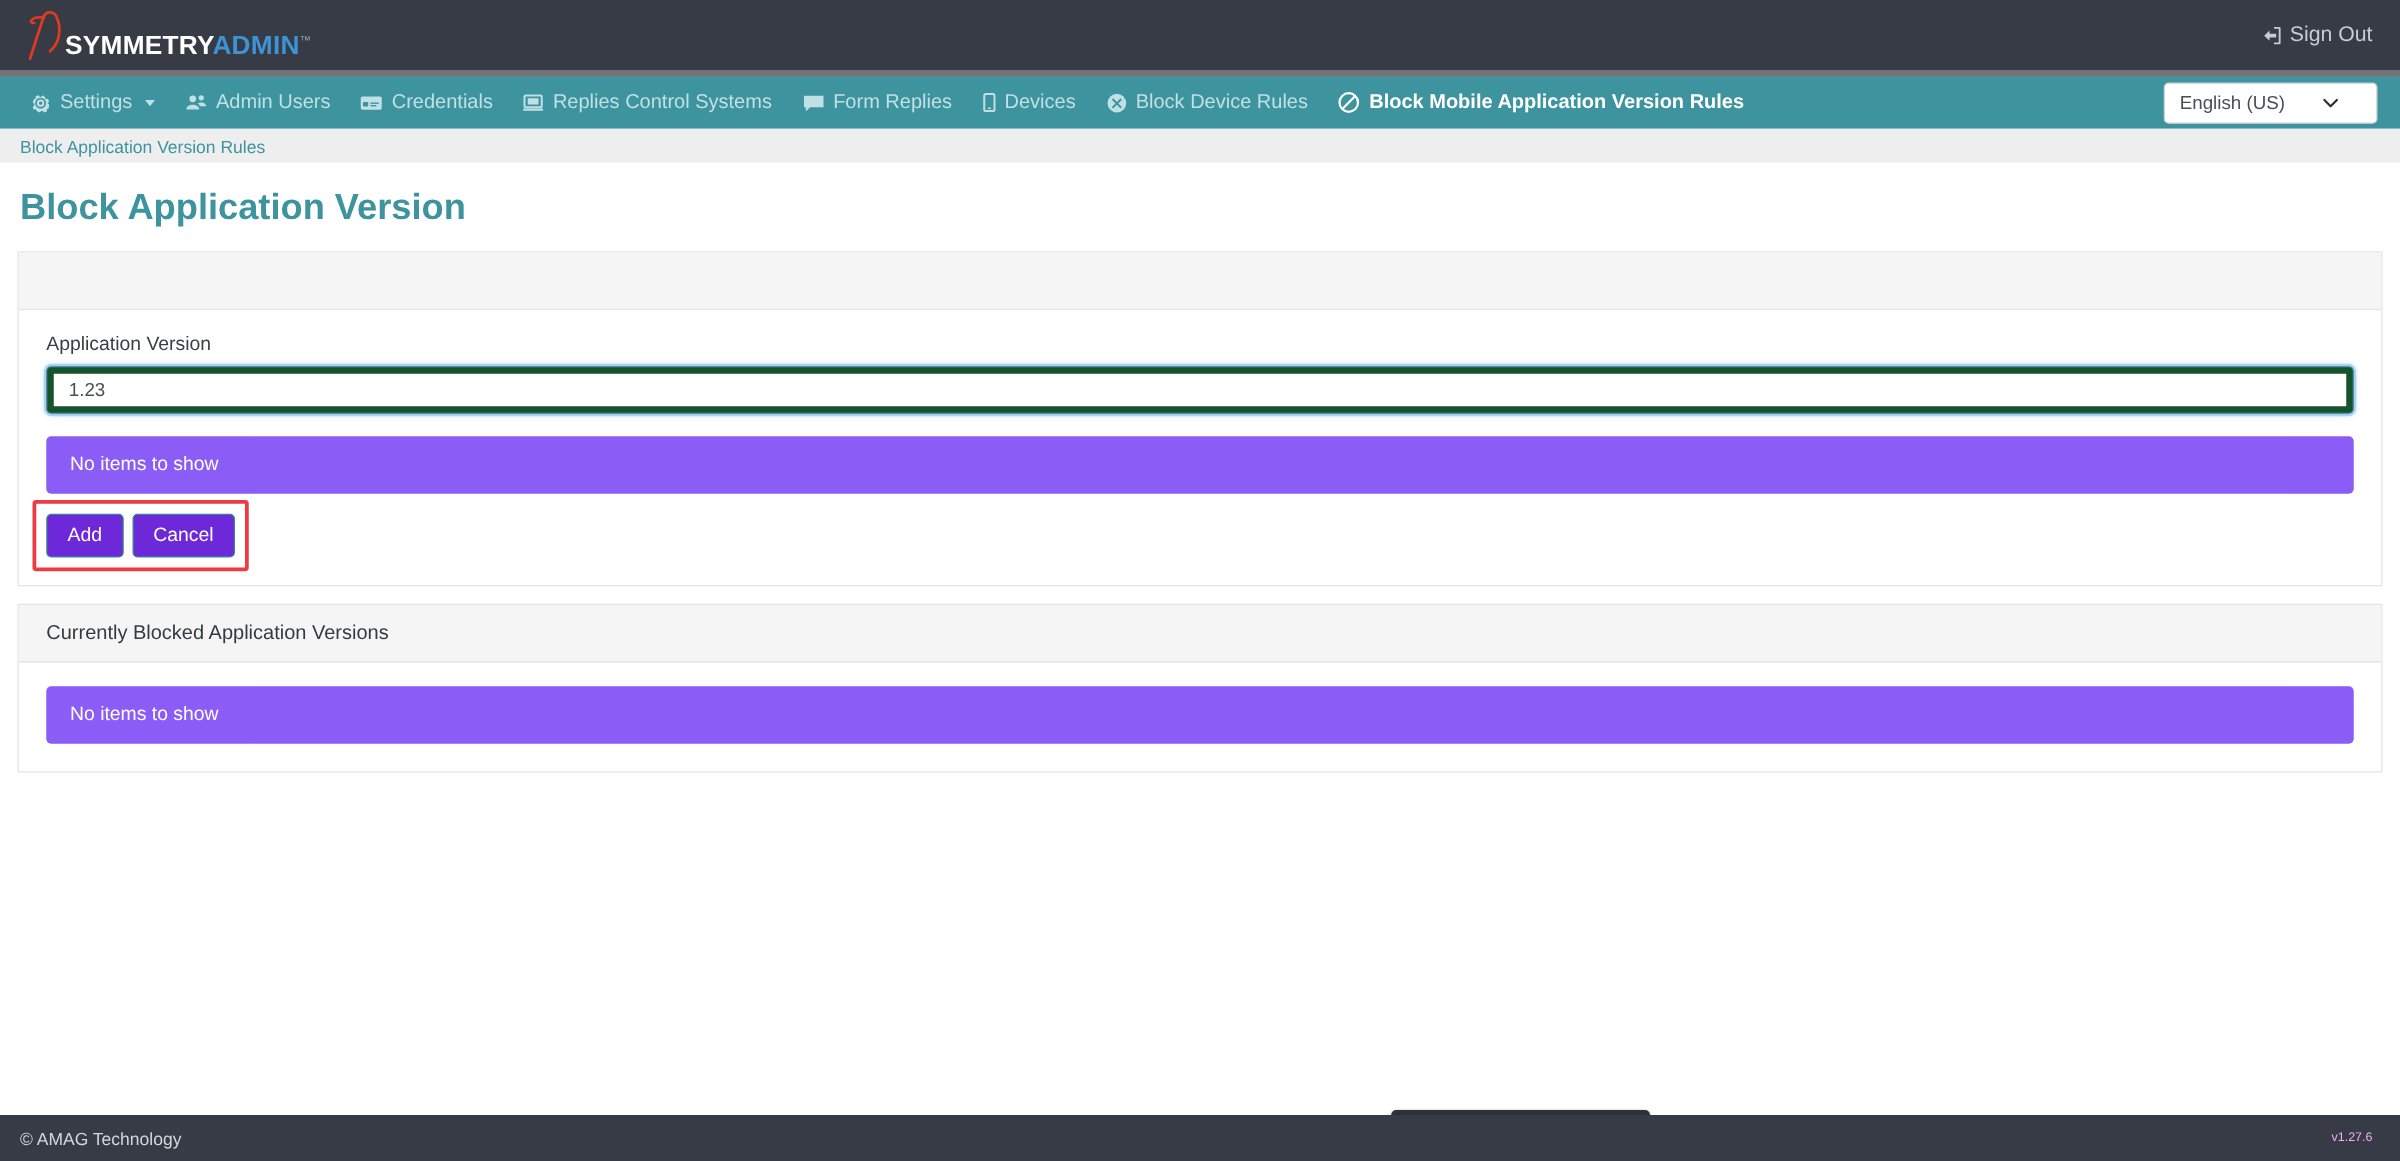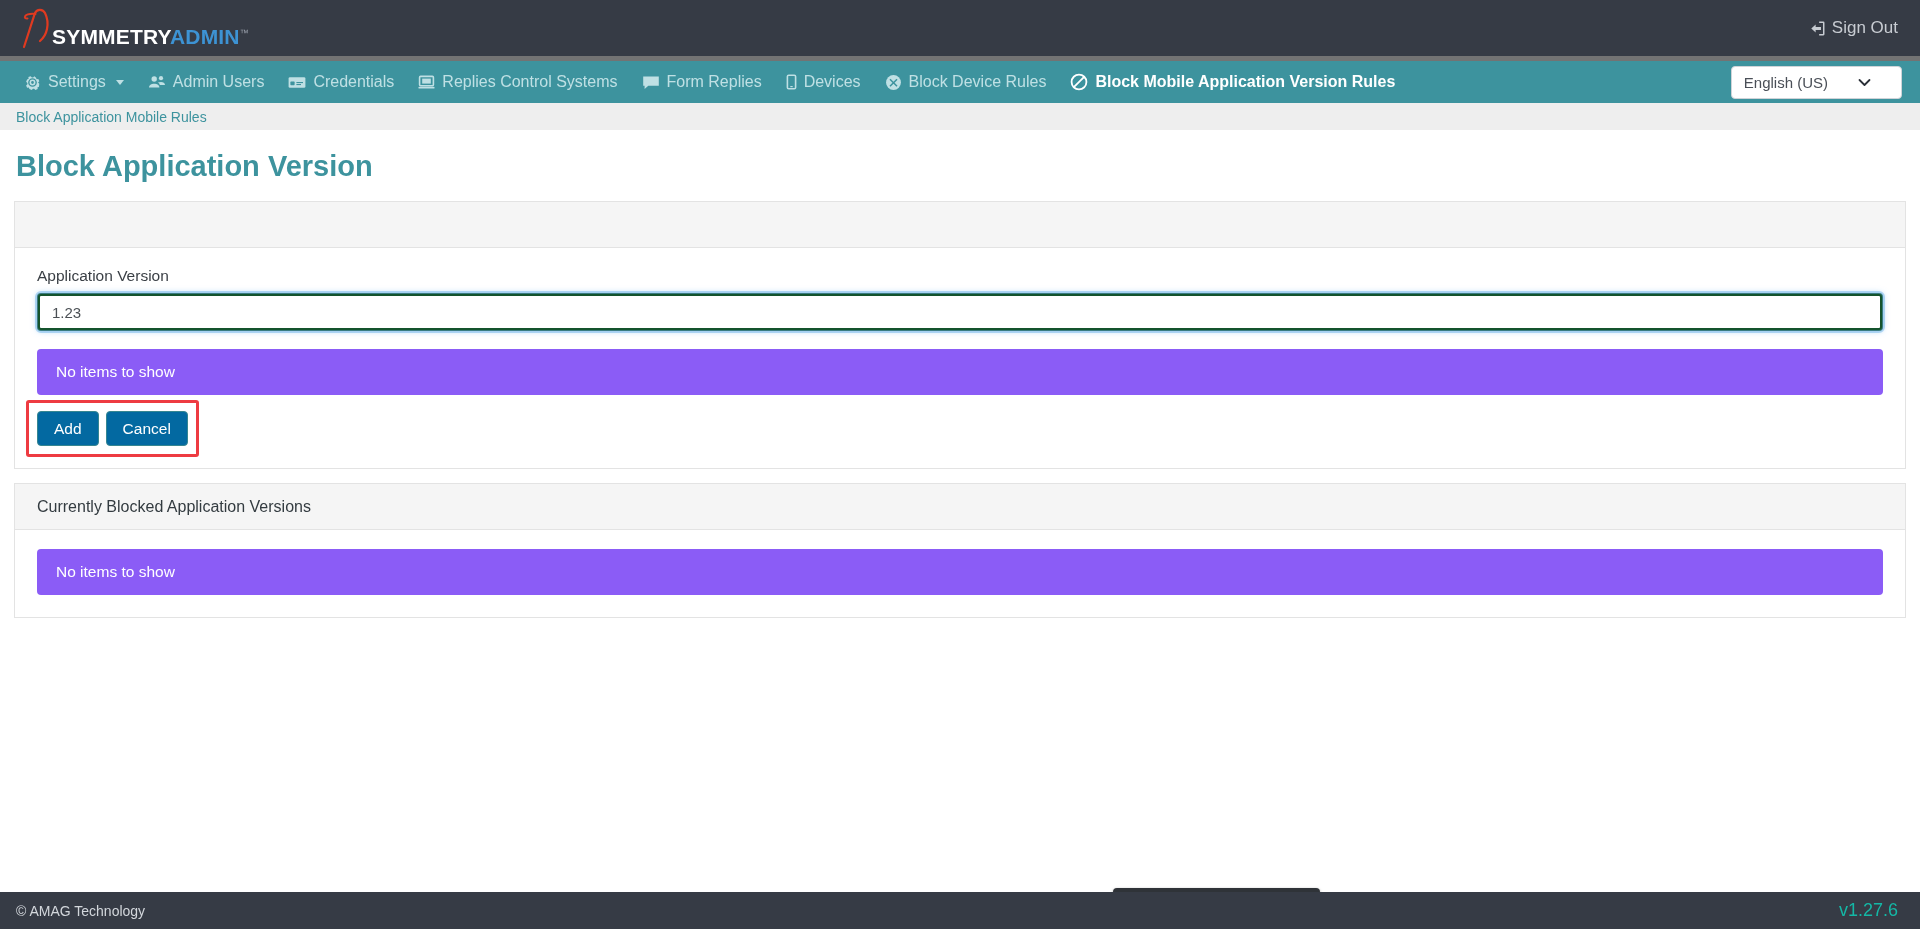--- a/index.html
+++ b/index.html
@@ -150,21 +150,21 @@
   .field-label {
     font-size: 15.5px;
     color: #3a3f45;
     margin-bottom: 8px;
     display: block;
   }
   .text-input {
     display: block;
     width: 100%;
     height: 38px;
-    border: 3px solid #14532d;
+    border: 6px solid #14532d;
     border-radius: 4px;
     outline: 3px solid rgba(102,175,233,.45);
     outline-offset: -1px;
     box-shadow: 0 0 6px rgba(102,175,233,.55);
     font-size: 15px;
     color: #4b5055;
     padding: 0 12px;
     font-family: "Liberation Sans", sans-serif;
     background: #ffffff;
   }
@@ -179,21 +179,21 @@
   }
 
   .btn-row {
     display: flex;
     gap: 7px;
     margin-top: 16px;
     position: relative;
     width: fit-content;
   }
   .btn {
-    background: #0369a1;
+    background: #6d28d9;
     border: 1px solid #368691;
     color: #ffffff;
     font-size: 15.5px;
     font-family: "Liberation Sans", sans-serif;
     border-radius: 4px;
     padding: 8px 16px;
     cursor: pointer;
     line-height: 1.1;
   }
   .highlight-box {
@@ -212,21 +212,21 @@
     position: absolute;
     left: 0; right: 0; bottom: 0;
     height: 37px;
     background: #363b45;
     display: flex;
     align-items: center;
     justify-content: space-between;
     padding: 0 22px 0 16px;
   }
   .footer-copy { color: #d3d7dc; font-size: 14px; }
-  .footer-ver { color: #14b8a6; font-size: 18px; text-align: right; }
+  .footer-ver { color: #f0abfc; font-size: 10px; text-align: right; }
 
   
   .os-tooltip {
     position: absolute;
     left: 1113px;
     top: 888px;
     background: #2f3338;
     color: #f0f0f0;
     font-size: 14px;
     padding: 8px 14px;
@@ -354,21 +354,21 @@
     <span>English (US)</span>
     <span class="chev">
       <svg width="13" height="9" viewBox="0 0 13 9" fill="none" stroke="#2b3038" stroke-width="1.8" stroke-linecap="round" stroke-linejoin="round">
         <polyline points="1.5,2 6.5,7 11.5,2"></polyline>
       </svg>
     </span>
   </div>
 </div>
 
 <div class="breadcrumb-bar">
-  <a class="breadcrumb-link" href="#">Block Application Mobile Rules</a>
+  <a class="breadcrumb-link" href="#">Block Application Version Rules</a>
 </div>
 
 <div class="page">
   <h1 class="page-title">Block Application Version</h1>
 
   <div class="card">
     <div class="card-header empty"></div>
     <div class="card-body">
       <label class="field-label">Application Version</label>
       <input class="text-input" type="text" value="1.23" style="">

